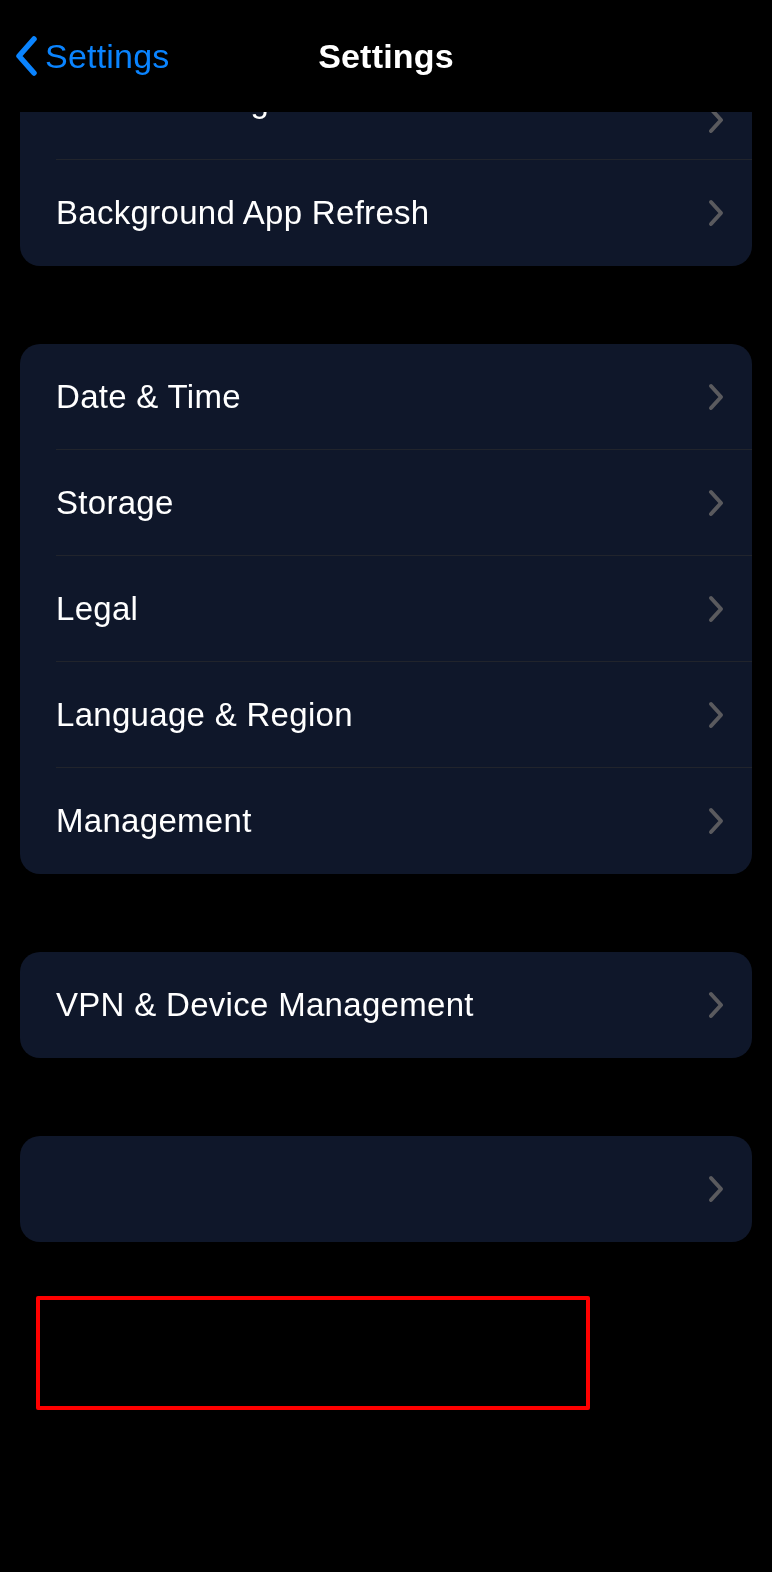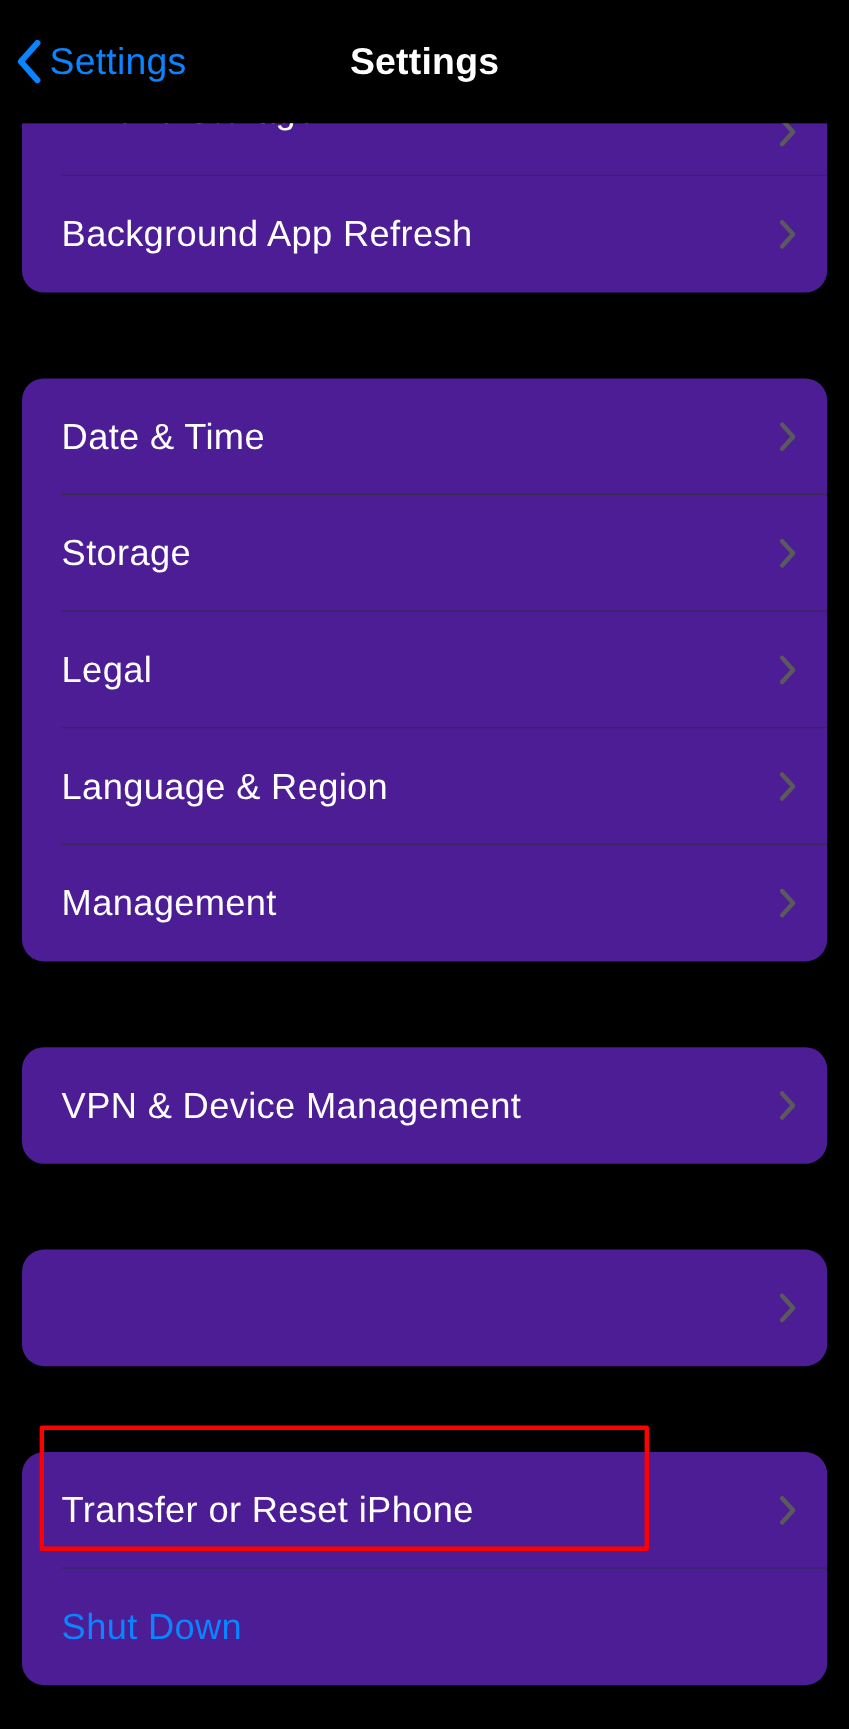--- a/index.html
+++ b/index.html
@@ -50,21 +50,21 @@
       color: #ffffff;
       font-size: 34px;
       font-weight: 600;
       letter-spacing: 0.2px;
     }
     .scroll {
       width: 100%;
       padding: 0 20px;
     }
     .group {
-      background: #4c1d95;
+      background: #0f172a;
       border-radius: 20px;
       overflow: hidden;
       margin-top: 78px;  
     }
     .group.first { margin-top: 0; border-top-left-radius: 0; border-top-right-radius: 0;}
     .row {
       position: relative;
       width: 100%;
       height: 106px;
       display: flex;
@@ -216,30 +216,16 @@
   <div class="group">
     <div class="row">
       <span class="disclosure">
         <svg width="16" height="28" viewBox="0 0 16 28">
             <polyline points="3,3 13,14 3,25" stroke="#5a5a5e" stroke-width="4" stroke-linecap="round" stroke-linejoin="round" fill="none"></polyline>
           </svg>
       </span>
     </div>
   </div>
 
-  <div class="group" style="position:relative;">
-    <div class="row">
-      <span class="label">Transfer or Reset iPhone</span>
-      <span class="disclosure">
-        <svg width="16" height="28" viewBox="0 0 16 28">
-            <polyline points="3,3 13,14 3,25" stroke="#5a5a5e" stroke-width="4" stroke-linecap="round" stroke-linejoin="round" fill="none"></polyline>
-          </svg>
-      </span>
-      <div class="sep"></div>
-    </div>
-    <div class="row blue">
-      <span class="label">Shut Down</span>
-    </div>
-  </div>
 
 </div>
 
 <div class="highlight-box" style="left:36px; top:1296px; width:554px; height:114px;"></div>
 
 </body></html>

